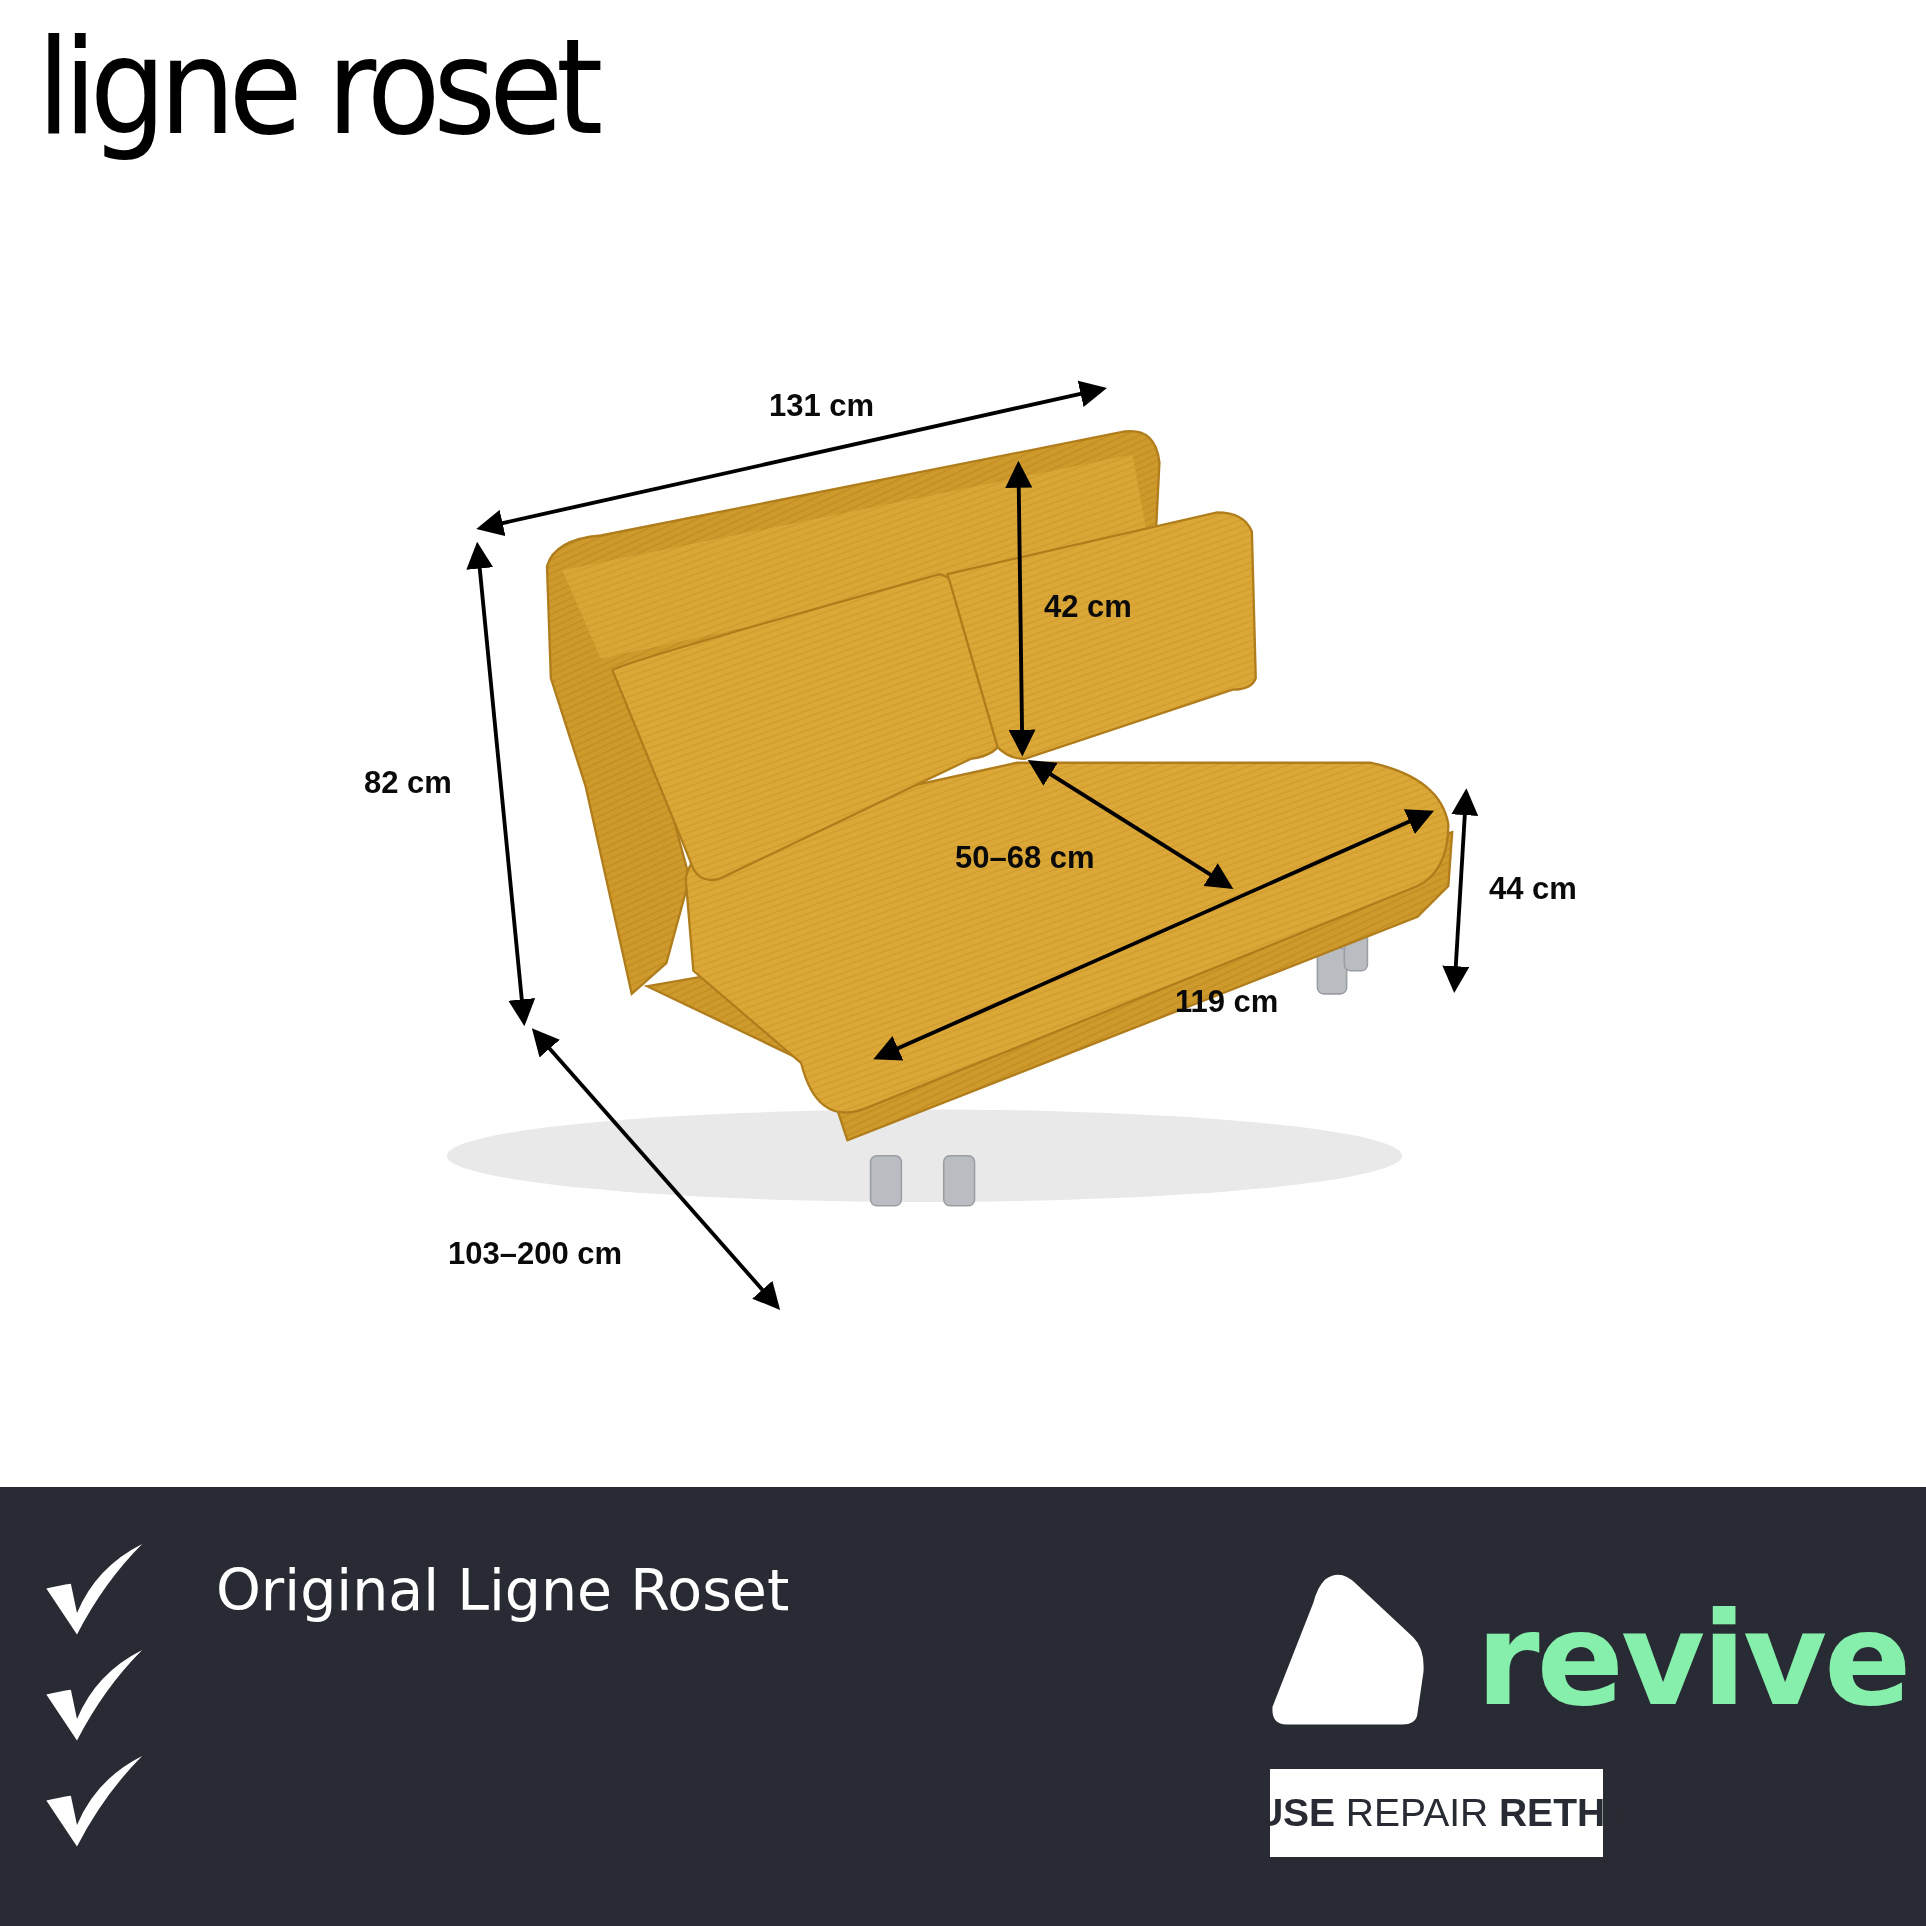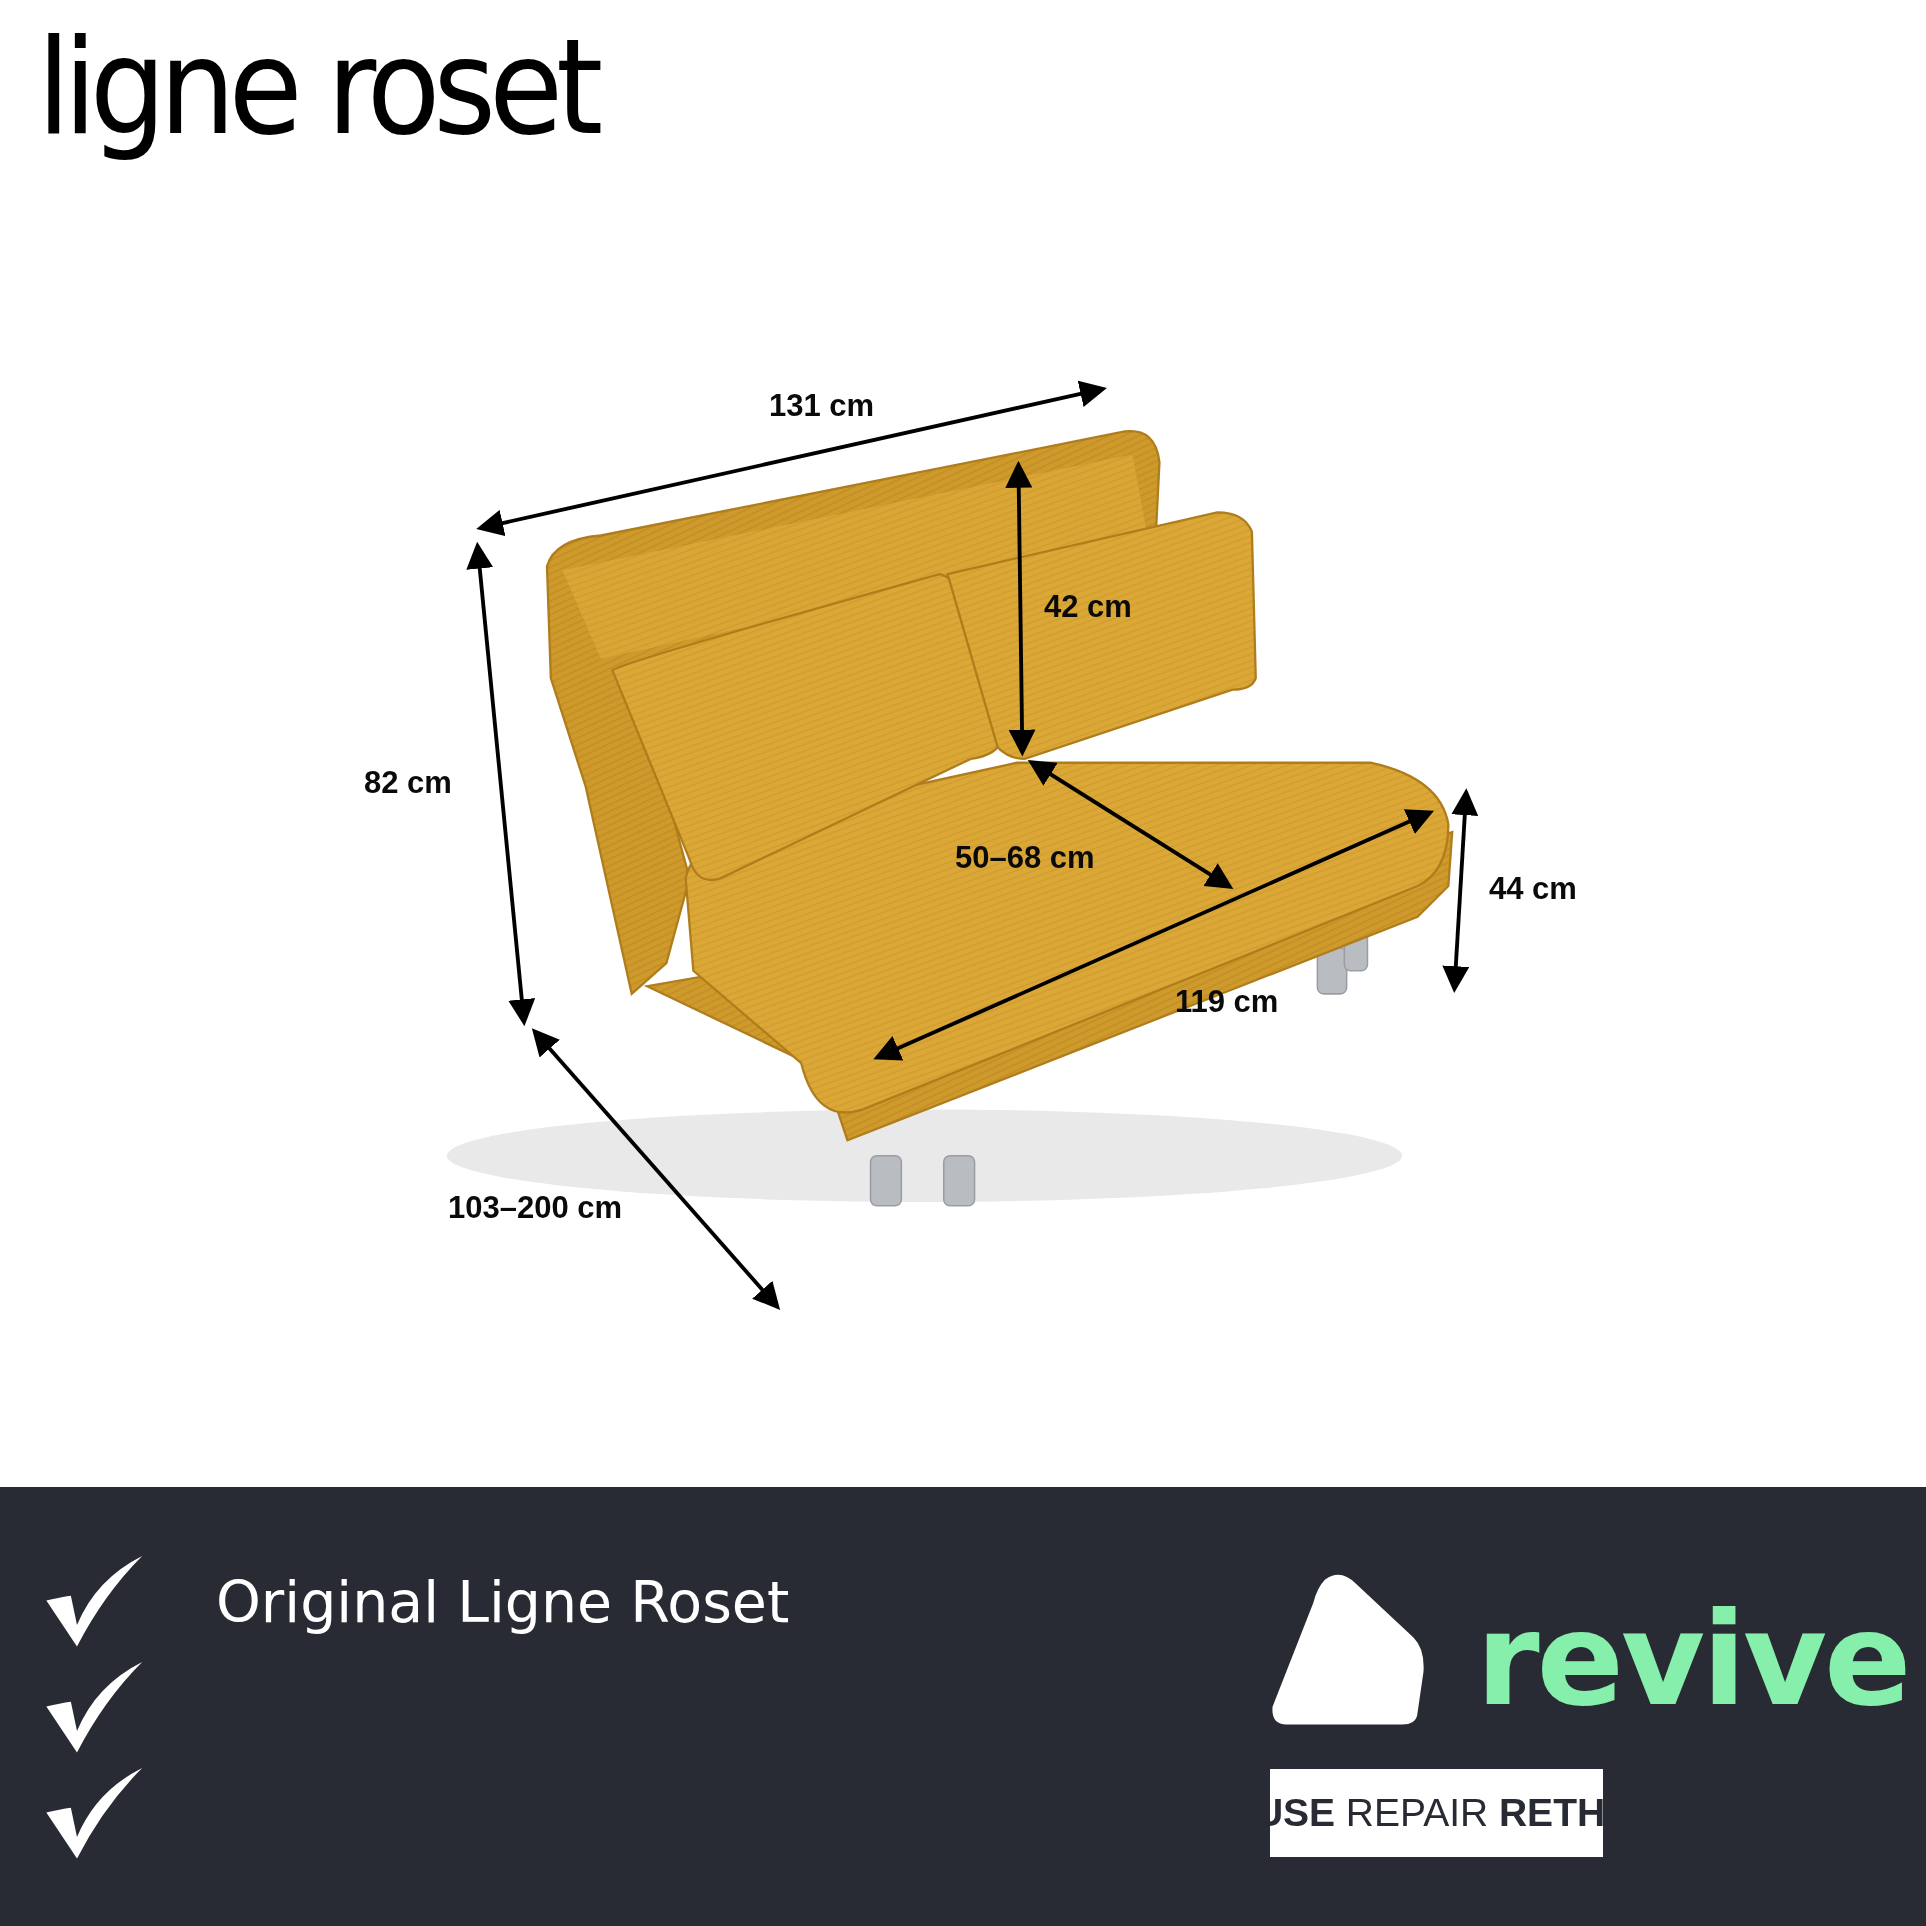--- a/index.html
+++ b/index.html
@@ -4,21 +4,21 @@
 <style>
   html, body { margin:0; padding:0; }
   body { width:1926px; height:1926px; position:relative; background:#ffffff; overflow:hidden;
          font-family:"Liberation Sans", sans-serif; }
   .brand-logo { position:absolute; left:37px; top:21.6px; font-family:"DejaVu Sans", sans-serif;
                 font-size:131px; letter-spacing:-7.7px; color:#000; line-height:1; transform:scaleX(0.92); transform-origin:left top; }
   .stage { position:absolute; left:0; top:0; width:1589px; height:1487px; }
   .dim-label { position:absolute; font-family:"Liberation Sans", sans-serif; font-weight:bold;
                font-size:31px; color:#0a0a0a; white-space:nowrap; }
   .footer { position:absolute; left:0; top:1487px; width:1926px; height:439px; background:#282b33; }
-  .features { position:absolute; left:46px; top:62px; }
+  .features { position:absolute; left:46px; top:50px; }
   .feature { position:relative; height:106px; display:flex; align-items:center; }
   .check { width:108px; height:92px; }
   .feature-text { margin-left:62px; color:#ffffff; font-family:"DejaVu Sans", sans-serif; font-size:57px; font-weight:normal; }
   .revive { position:absolute; left:1271px; top:85px; }
   .revive-word { position:absolute; left:1476px; top:108px; color:#86efac; font-family:"DejaVu Sans", sans-serif;
                  font-weight:bold; font-size:129px; letter-spacing:-3.1px; line-height:1; }
   .tagline-box { position:absolute; left:1270px; top:282px; width:333px; height:88px; background:#ffffff;
                  display:flex; align-items:center; justify-content:center; font-size:39px; color:#282b33; }
   .tagline-box span { margin:0 5.4px; }
   .tb-bold { font-weight:bold; }
@@ -76,21 +76,21 @@
       <line x1="695" y1="1340" x2="1008" y2="1695" marker-start="url(#arr)" marker-end="url(#arr)"></line>
     </g>
   </svg>
 
   <div class="dim-label" style="left:769px;top:388px;">131 cm</div>
   <div class="dim-label" style="left:364px;top:765px;">82 cm</div>
   <div class="dim-label" style="left:1044px;top:589px;">42 cm</div>
   <div class="dim-label" style="left:955px;top:840px;">50–68 cm</div>
   <div class="dim-label" style="left:1175px;top:984px;">119 cm</div>
   <div class="dim-label" style="left:1489px;top:871px;">44 cm</div>
-  <div class="dim-label" style="left:448px;top:1190px;">103–200 cm</div>
+  <div class="dim-label" style="left:448px;top:1236px;">103–200 cm</div>
 </div>
 
 <div class="footer">
   <div class="features">
     <div class="feature">
       <svg class="check" viewBox="0 0 140 120">
         <path d="M0,58 Q18,54 32,52 L40,90 Q65,30 125,0 Q75,50 40,118 Z" fill="#ffffff"></path>
       </svg>
       <span class="feature-text">Original Ligne Roset</span>
     </div>

